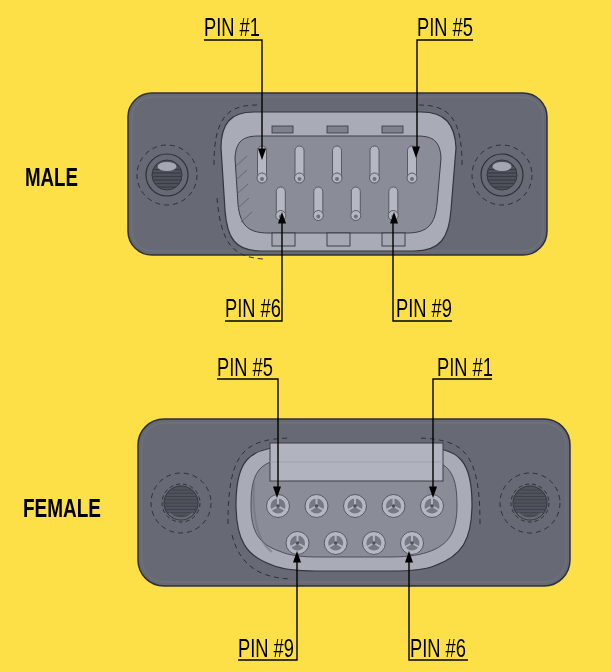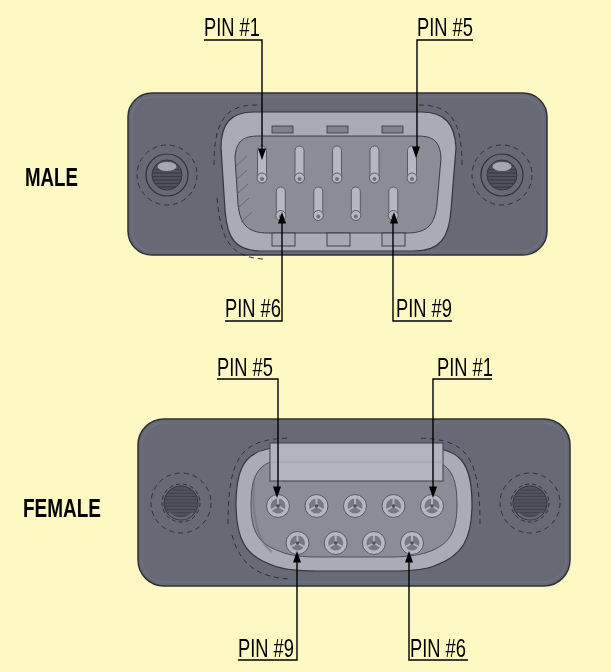--- a/index.html
+++ b/index.html
@@ -1,16 +1,16 @@
 <!DOCTYPE html>
 <html><head>
 <meta charset="utf-8">
 <style>
   html,body{margin:0;padding:0;background:#ffffff;}
-  .stage{position:relative;width:611px;height:672px;background:#fef9c3;overflow:hidden;
+  .stage{position:relative;width:611px;height:672px;background:#fde047;overflow:hidden;
          font-family:"Liberation Sans",sans-serif;}
   svg{display:block;}
   text{font-family:"Liberation Sans",sans-serif;fill:#000000;}
   .callout-text{font-size:25px;font-weight:400;}
   .side-label{font-size:25px;font-weight:700;}
   .leader{stroke:#000000;stroke-width:1.4;fill:none;}
   .edge{stroke:#2e3038;}
   .dashed{stroke:#2e3038;stroke-dasharray:5 4;fill:none;stroke-width:1;}
 </style>
 </head>

